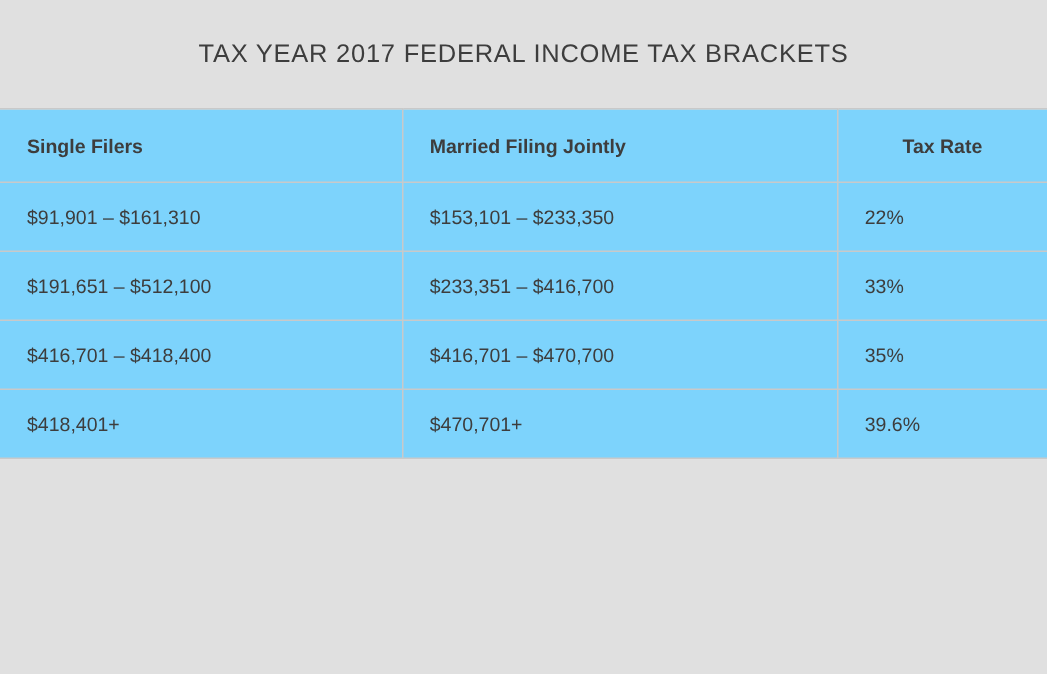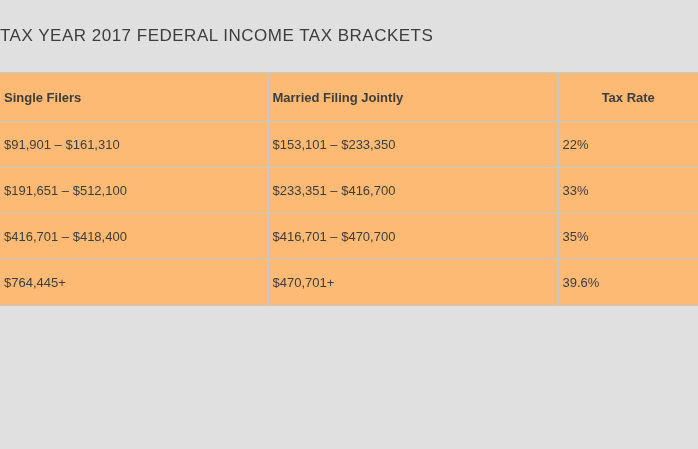--- a/index.html
+++ b/index.html
@@ -18,21 +18,21 @@
     width: 698px;
     height: 449px;
     position: relative;
     background: #e0e0e0;
     box-sizing: border-box;
   }
   .title-bar {
     height: 72px;
     display: flex;
     align-items: center;
-    justify-content: flex-start;
+    justify-content: center;
     background: #e0e0e0;
   }
   .title-text {
     font-size: 17px;
     letter-spacing: 0.5px;
     color: #3d3d3d;
     font-weight: 400;
     text-align: center;
   }
   table.brackets {
@@ -42,27 +42,27 @@
   }
   table.brackets col.c0 { width: 268px; }
   table.brackets col.c1 { width: 290px; }
   table.brackets col.c2 { width: 140px; }
 
   table.brackets th,
   table.brackets td {
     border-top: 1px solid #c9c9c9;
     border-bottom: 1px solid #c9c9c9;
     border-right: 1px solid #c9c9c9;
-    padding: 0 4px;
+    padding: 0 18px;
     height: 45px;
     font-size: 13px;
     font-weight: normal;
     color: #3d3d3d;
     vertical-align: middle;
-    background: #fdba74;
+    background: #7dd3fc;
   }
   table.brackets th:last-child,
   table.brackets td:last-child {
     border-right: none;
   }
   table.brackets thead th {
     font-weight: bold;
     font-size: 13px;
     height: 48px;
     border-top: 1px solid #c9c9c9;
@@ -103,20 +103,20 @@
         <td class="col-left">$191,651 – $512,100</td>
         <td class="col-left">$233,351 – $416,700</td>
         <td class="col-center">33%</td>
       </tr>
       <tr>
         <td class="col-left">$416,701 – $418,400</td>
         <td class="col-left">$416,701 – $470,700</td>
         <td class="col-center">35%</td>
       </tr>
       <tr>
-        <td class="col-left">$764,445+</td>
+        <td class="col-left">$418,401+</td>
         <td class="col-left">$470,701+</td>
         <td class="col-center">39.6%</td>
       </tr>
     </tbody>
   </table>
 
 </div>
 
 </body></html>

